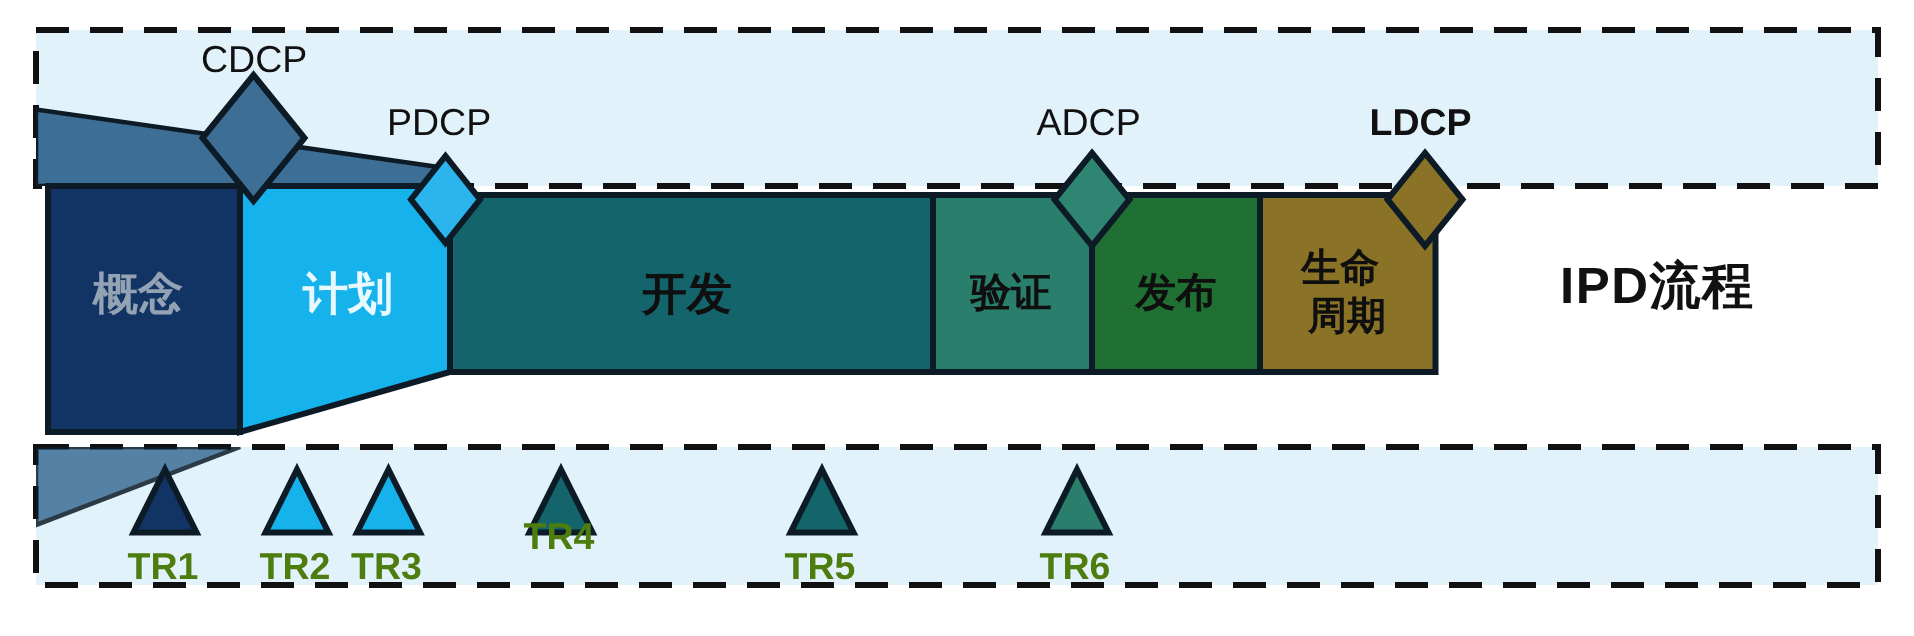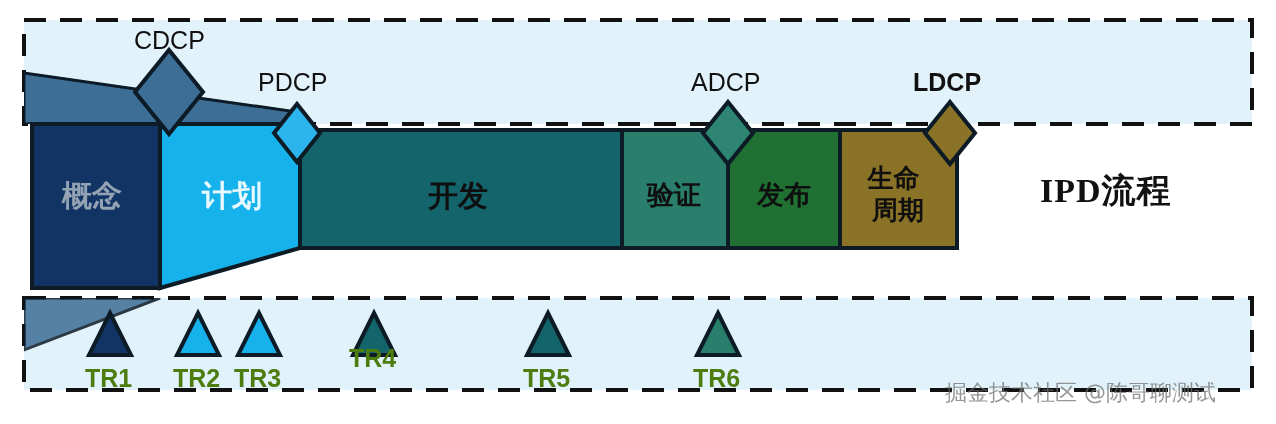--- a/index.html
+++ b/index.html
@@ -14,21 +14,21 @@
   svg#diagram{position:absolute;left:0;top:0;width:1276px;height:424px;display:block;}
 
   .band-label{
     position:absolute;
     font-weight:bold;
     color:#111;
     white-space:nowrap;
     letter-spacing:2px;
   }
   #decision-band-label{ left:1040px; top:58px; font-size:32px;}
-  #ipd-band-label{ left:1040px; top:168px; font-size:34px; font-weight:bold; letter-spacing:1px;font-family:Liberation Serif, serif;}
+  #ipd-band-label{ left:1040px; top:168px; font-size:34px; font-weight:bold; letter-spacing:1px;}
   #technical-band-label{ left:1040px; top:330px; font-size:32px;}
 
   .dcp-label{
     position:absolute;
     font-size:25px;
     color:#111;
     white-space:nowrap;
   }
   .tr-label{
     position:absolute;
@@ -130,15 +130,14 @@
 
   <div class="tr-label" style="left:85px;top:364px;">TR1</div>
   <div class="tr-label" style="left:173px;top:364px;">TR2</div>
   <div class="tr-label" style="left:234px;top:364px;">TR3</div>
   <div class="tr-label" style="left:349px;top:344px;">TR4</div>
   <div class="tr-label" style="left:523px;top:364px;">TR5</div>
   <div class="tr-label" style="left:693px;top:364px;">TR6</div>
 
   <div class="band-label" id="ipd-band-label">IPD流程</div>
 
-  <div id="watermark">掘金技术社区 @陈哥聊测试</div>
 
 </div>
 
 </body></html>

